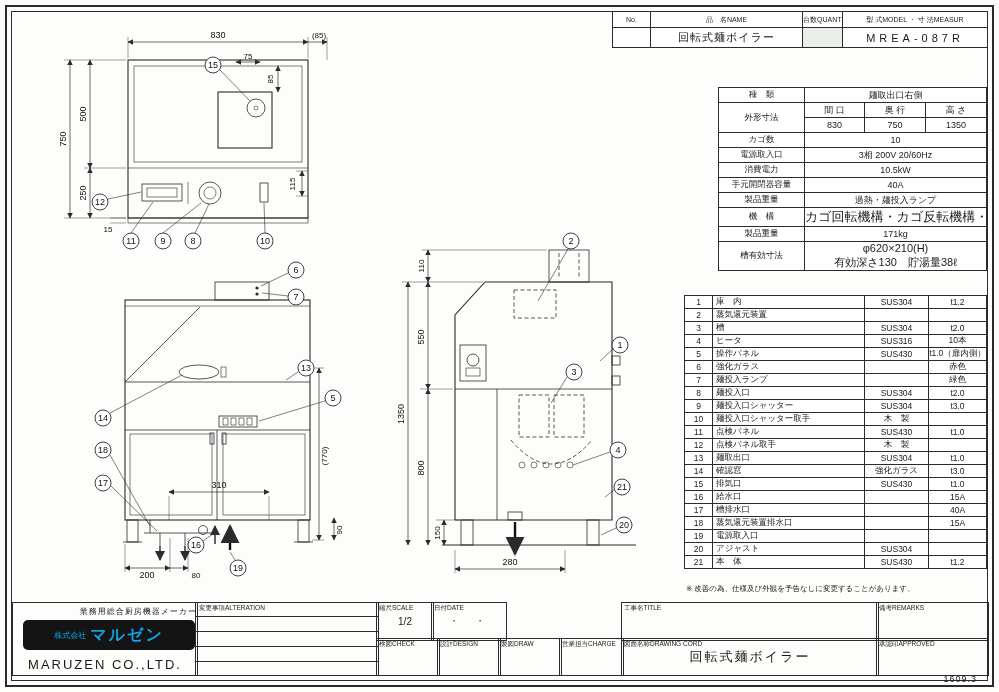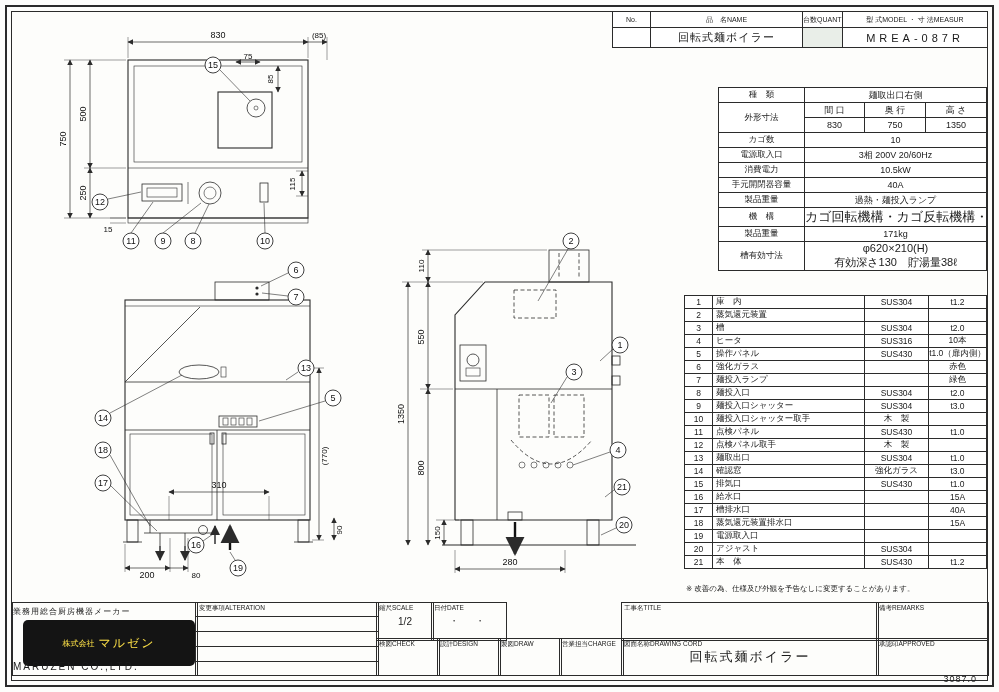--- a/index.html
+++ b/index.html
@@ -30,26 +30,26 @@
   .note{position:absolute;left:686px;top:584px;width:300px;font-size:7.5px;text-align:left}
   
   .footer{position:absolute;left:12px;top:602px;width:975px;height:72px}
   .fc{position:absolute;border:1px solid #2b2b2b;background:transparent}
   .fc .lbl{position:absolute;left:2px;top:1px;font-size:6.5px;white-space:nowrap}
   .fc .val{position:absolute;left:0;top:0;right:0;bottom:0;display:flex;align-items:center;justify-content:center}
   .c-scale .val{font-size:10px}
   .c-date .val{font-size:9px;letter-spacing:4px}
   .c-dno .val{font-size:13px;letter-spacing:6px}
   .c-dname .val{font-size:13px;letter-spacing:2px}
-  .maker{position:absolute;top:3px;left:0;width:100%;text-align:left;font-size:8px;letter-spacing:1px}
-  .logo{position:absolute;left:10px;right:2px;top:17px;height:46px;background:#141414;border-radius:5px;
-        color:#fde047;display:flex;align-items:center;justify-content:center;gap:4px}
+  .maker{position:absolute;top:3px;left:0;width:100%;text-align:right;font-size:8px;letter-spacing:1px}
+  .logo{position:absolute;left:10px;right:2px;top:17px;height:30px;background:#141414;border-radius:5px;
+        color:#0ea5e9;display:flex;align-items:center;justify-content:center;gap:4px}
   .lg-s{font-size:8px}
-  .lg-b{font-size:12px;font-weight:normal;letter-spacing:2px}
-  .co{position:absolute;bottom:3px;left:0;width:100%;font-size:10px;letter-spacing:2px}
+  .lg-b{font-size:16px;font-weight:bold;letter-spacing:2px}
+  .co{position:absolute;bottom:3px;left:0;width:100%;text-align:center;font-size:13px;letter-spacing:2px}
   .alt-h{height:12px;border-bottom:1px solid #2b2b2b;font-size:6.5px;text-align:left;padding:1px 0 0 3px}
   .alt-r{height:14px;border-bottom:1px solid #2b2b2b}
   .alt-r.last{border-bottom:none}
   .stamp{position:absolute;right:22px;top:674px;font-size:9px;letter-spacing:1px}
   
   .dwg{position:absolute;left:14px;top:20px}
   .dwg .main{stroke:#2b2b2b;fill:none;stroke-width:1.1}
   .dwg .det{stroke:#2b2b2b;fill:none;stroke-width:0.6}
   .dwg .med{stroke:#2b2b2b;fill:none;stroke-width:0.8}
   .dwg .dash{stroke:#2b2b2b;fill:none;stroke-width:0.8;stroke-dasharray:4,2.5}
@@ -598,13 +598,13 @@
   </div>
   <div class="fc c-dname" style="left:609px;top:36px;width:256px;height:36px">
     <div class="lbl">図面名称DRAWING CORD</div>
     <div class="val">回転式麺ボイラー</div>
   </div>
   <div class="fc" style="left:864px;top:36px;width:111px;height:36px">
     <div class="lbl">承認印APPROVED</div>
   </div>
 </div>
 
-<div class="stamp">3087.0</div>
+<div class="stamp">1609.3</div>
 
 </body></html>

